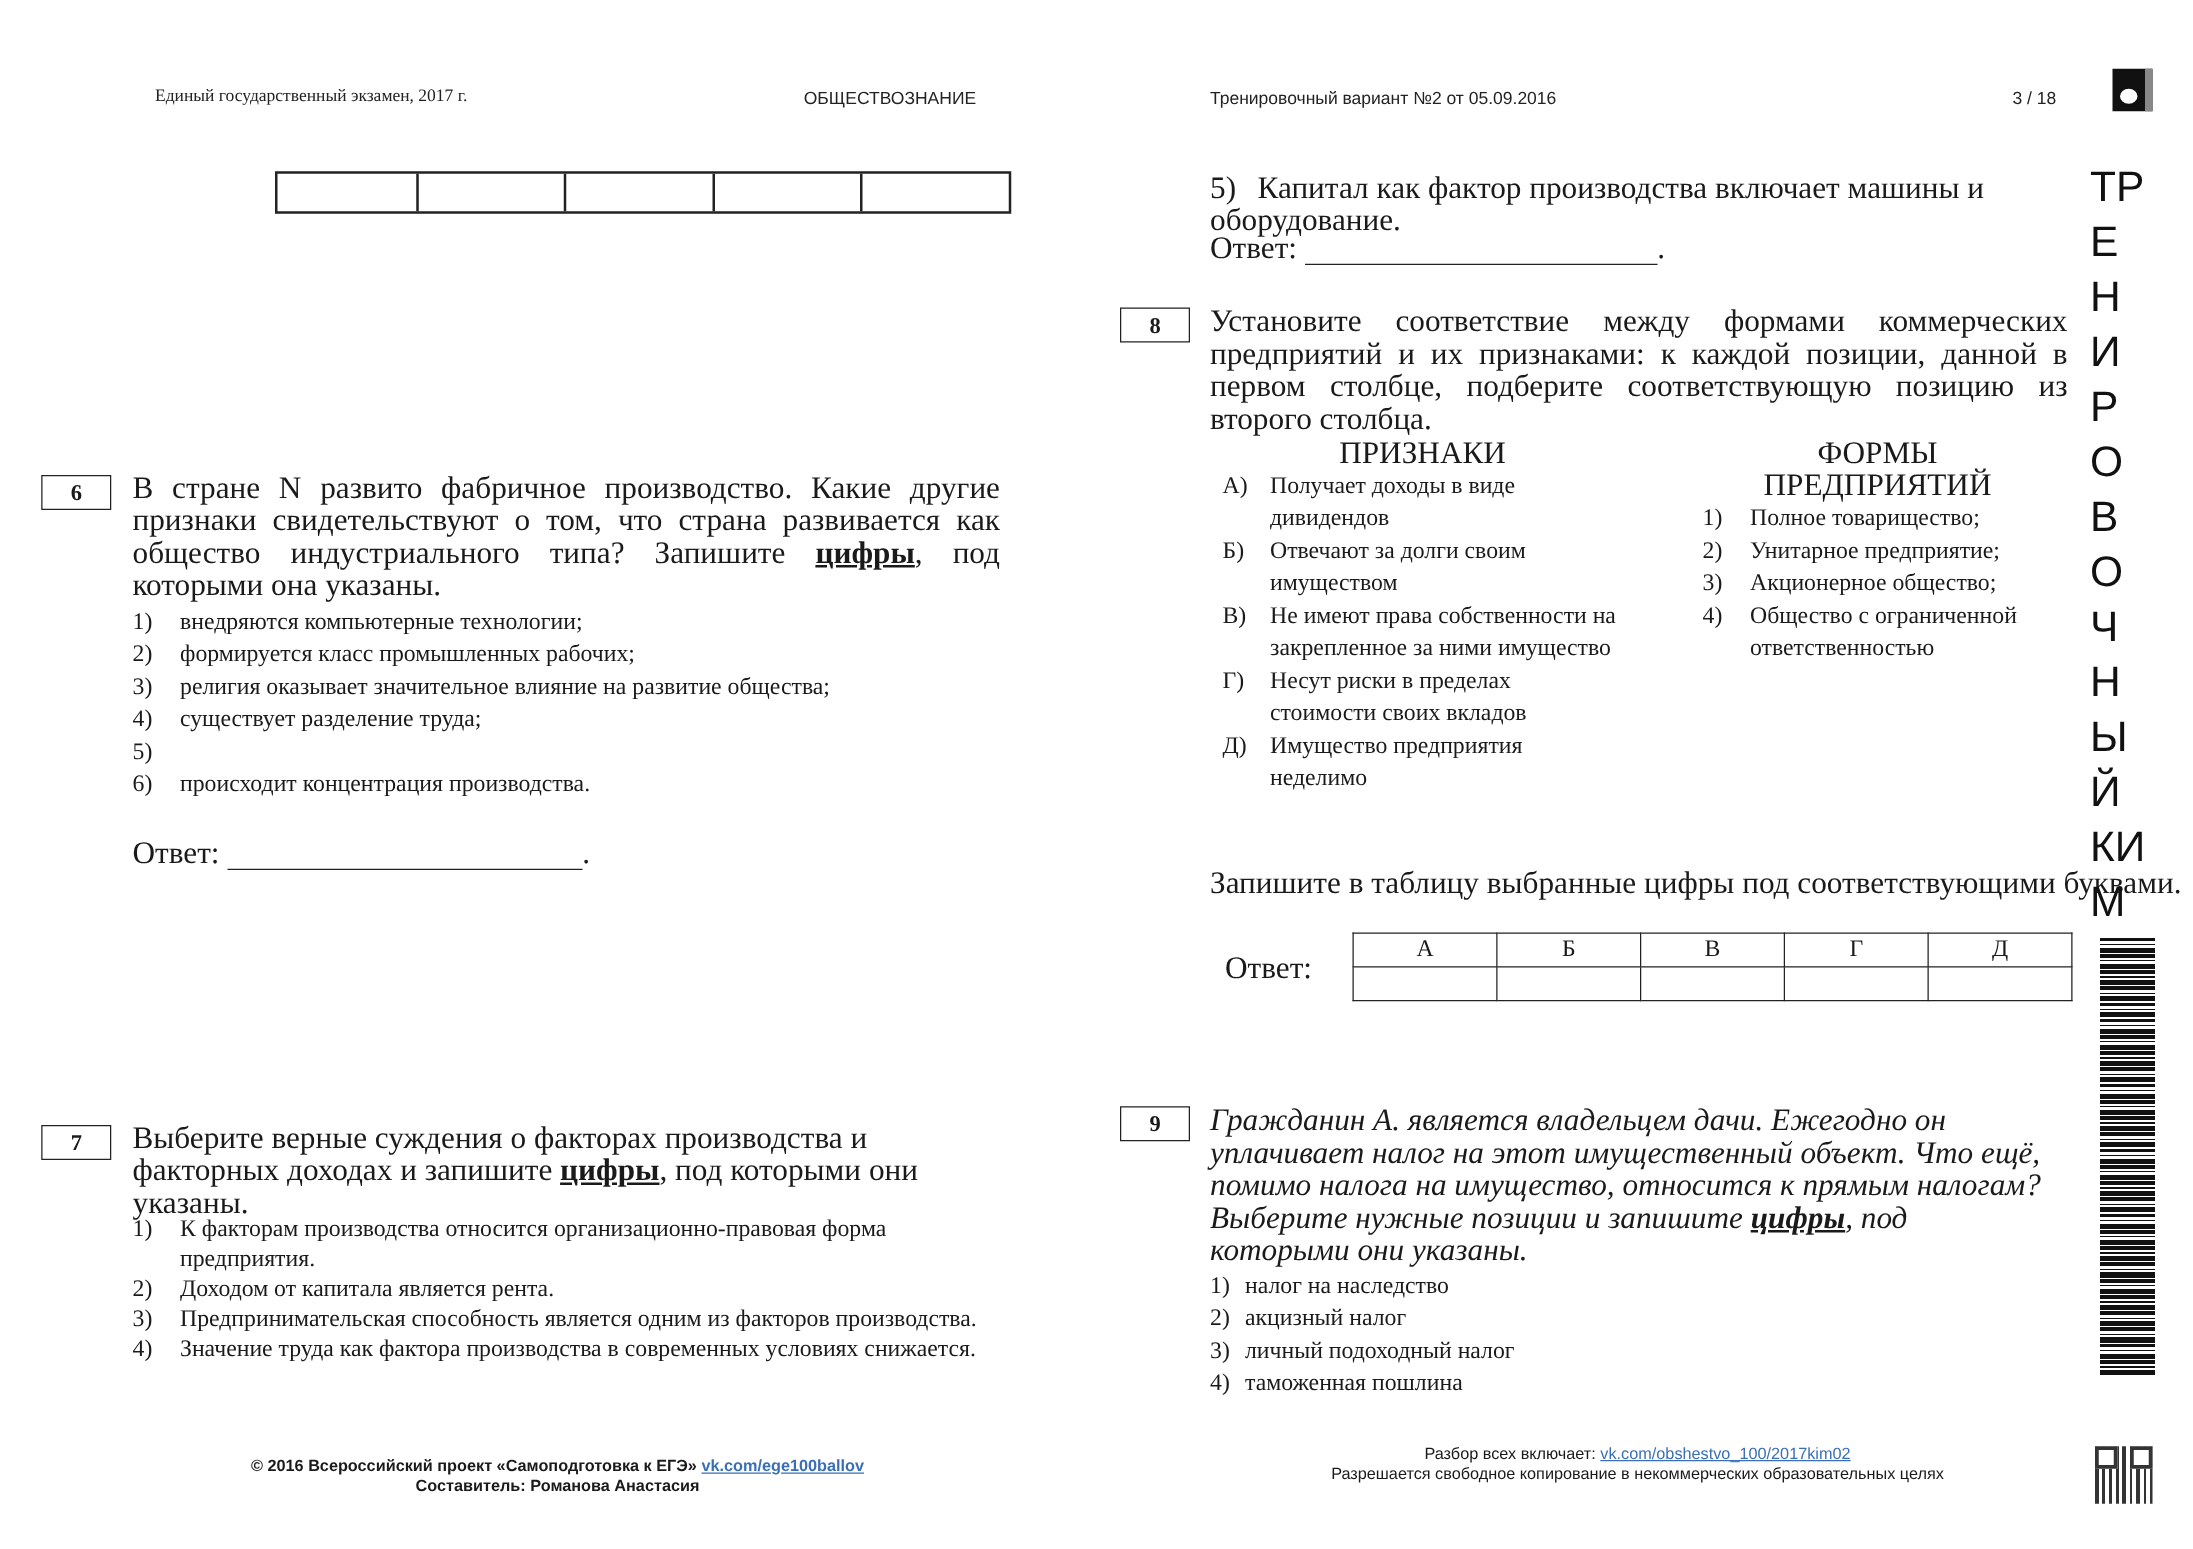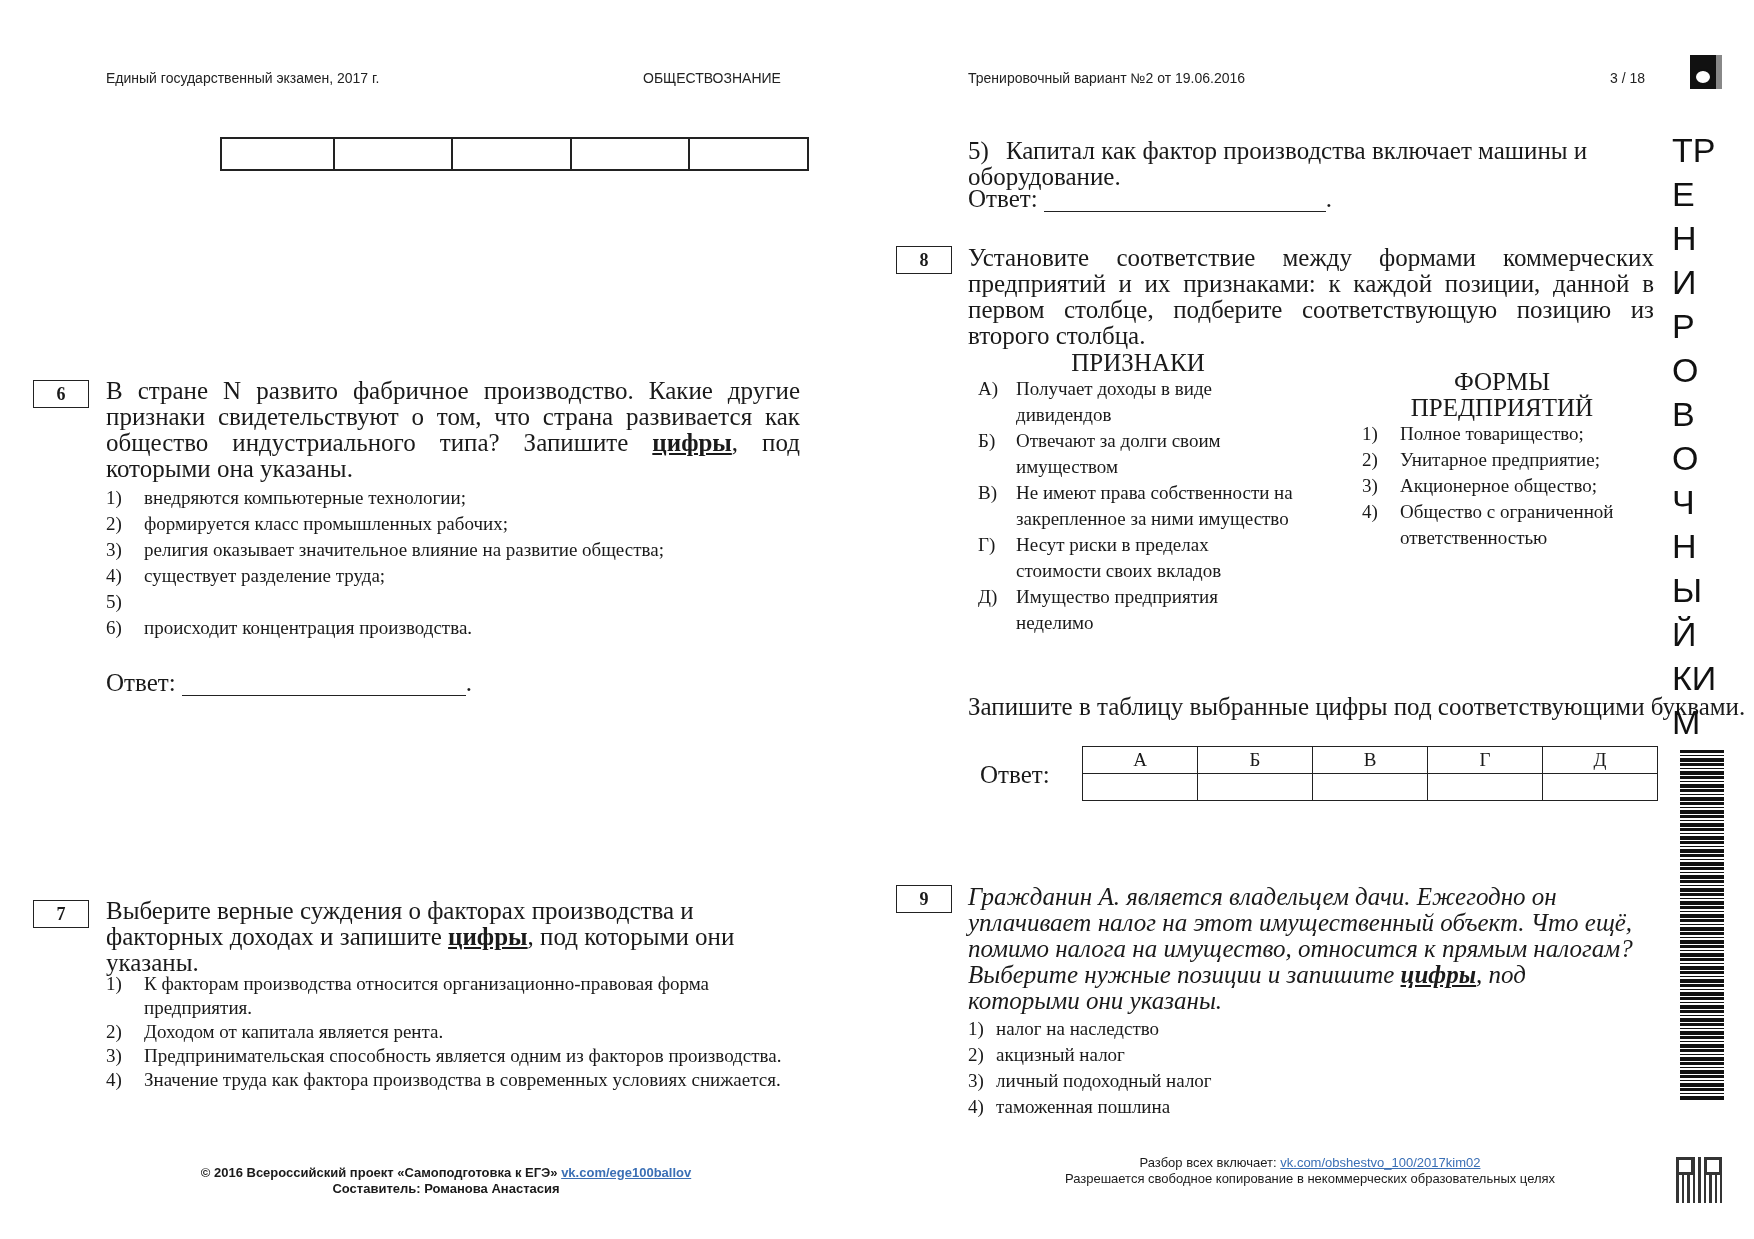--- a/index.html
+++ b/index.html
@@ -36,23 +36,23 @@
        #fff; opacity:0.85; }
   .qr:before, .qr:after { content:""; position:absolute; width:12px; height:12px; border:3px solid #111; background:#fff; }
   .qr:before { left:0; top:0; }
   .qr:after { right:0; top:0; }
   .logo { position:absolute; left:1690px; top:55px; width:26px; height:34px; background:#111; border-right:6px solid #888; }
   .logo .dot { position:absolute; left:4px; bottom:4px; width:14px; height:12px; border-radius:50%; background:#fff; border:2px solid #111; }
 </style>
 </head>
 <body>
 
-<div class="abs hdr sans" style="left:106px;">Единый государственный экзамен, 2017 г.</div>
+<div class="abs hdr sans" style="left:124px;font-family:Liberation Serif, serif;">Единый государственный экзамен, 2017 г.</div>
 <div class="abs hdr sans" style="left:643px;">ОБЩЕСТВОЗНАНИЕ</div>
-<div class="abs hdr sans" style="left:968px;">Тренировочный вариант №2 от 19.06.2016</div>
+<div class="abs hdr sans" style="left:968px;">Тренировочный вариант №2 от 05.09.2016</div>
 <div class="abs hdr sans" style="left:1610px;">3 / 18</div>
 <div class="logo">
     <div class="dot"></div>
   </div>
 
 <div class="topgrid">
   <div class="c"></div>
     <div class="c"></div>
     <div class="c"></div>
     <div class="c"></div>
@@ -150,21 +150,21 @@
     <li>
         <span class="n">Г)</span>
         <span>Несут риски в пределах стоимости своих вкладов</span>
       </li>
     <li>
         <span class="n">Д)</span>
         <span>Имущество предприятия неделимо</span>
       </li>
   </ol>
 </div>
-<div class="abs" style="left:1362px; top:350px; width:280px;margin-top:19px;">
+<div class="abs" style="left:1362px; top:350px; width:280px;">
   <div class="serif18" style="text-align:center;">ФОРМЫ ПРЕДПРИЯТИЙ</div>
   <ol class="opts">
     <li>
         <span class="n">1)</span>
         <span>Полное товарищество;</span>
       </li>
     <li>
         <span class="n">2)</span>
         <span>Унитарное предприятие;</span>
       </li>

